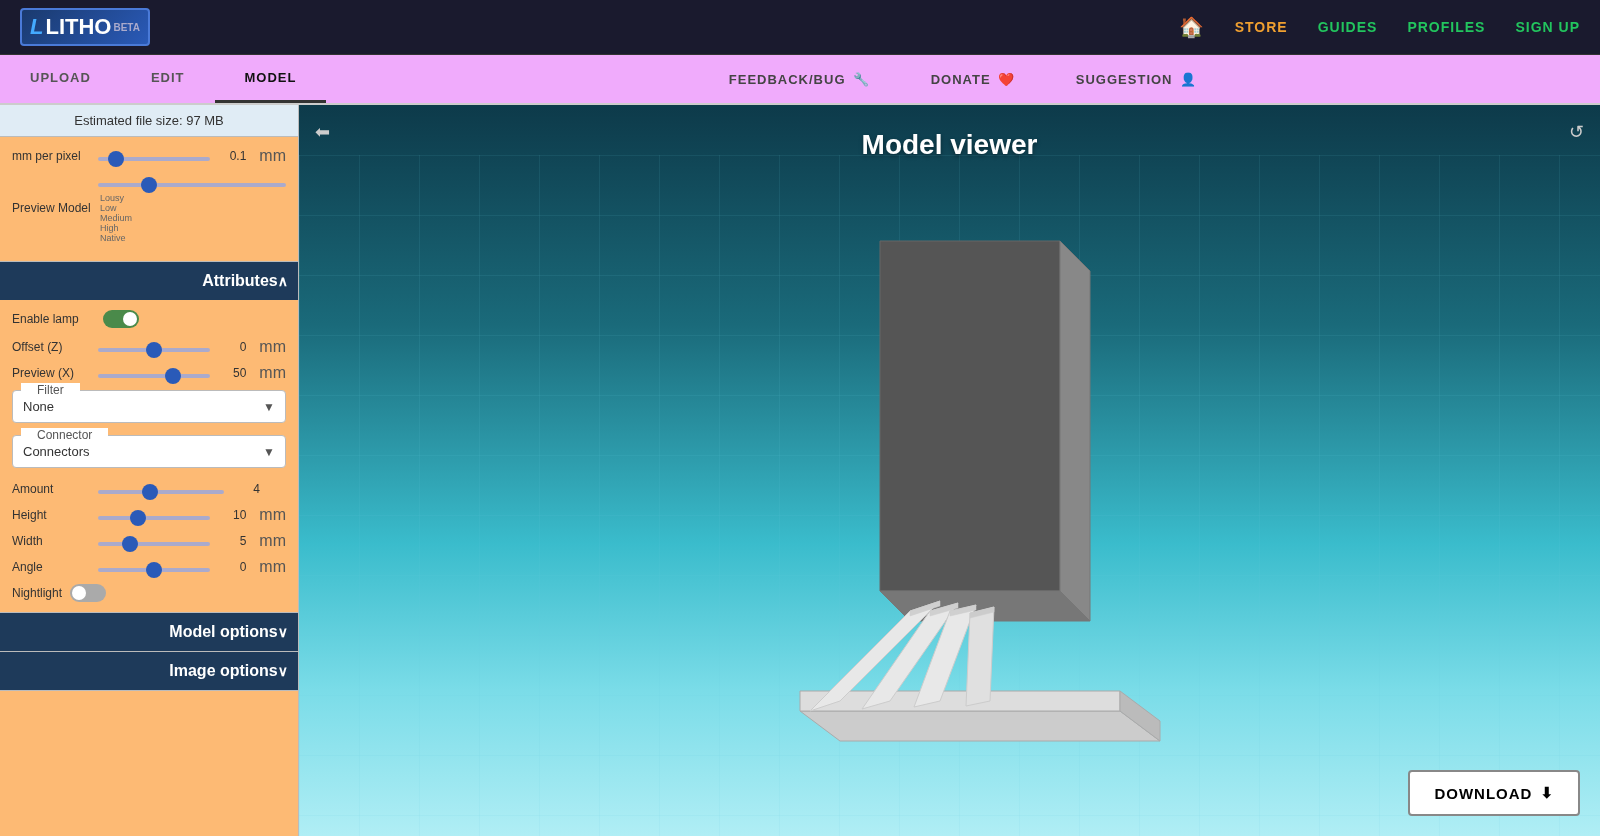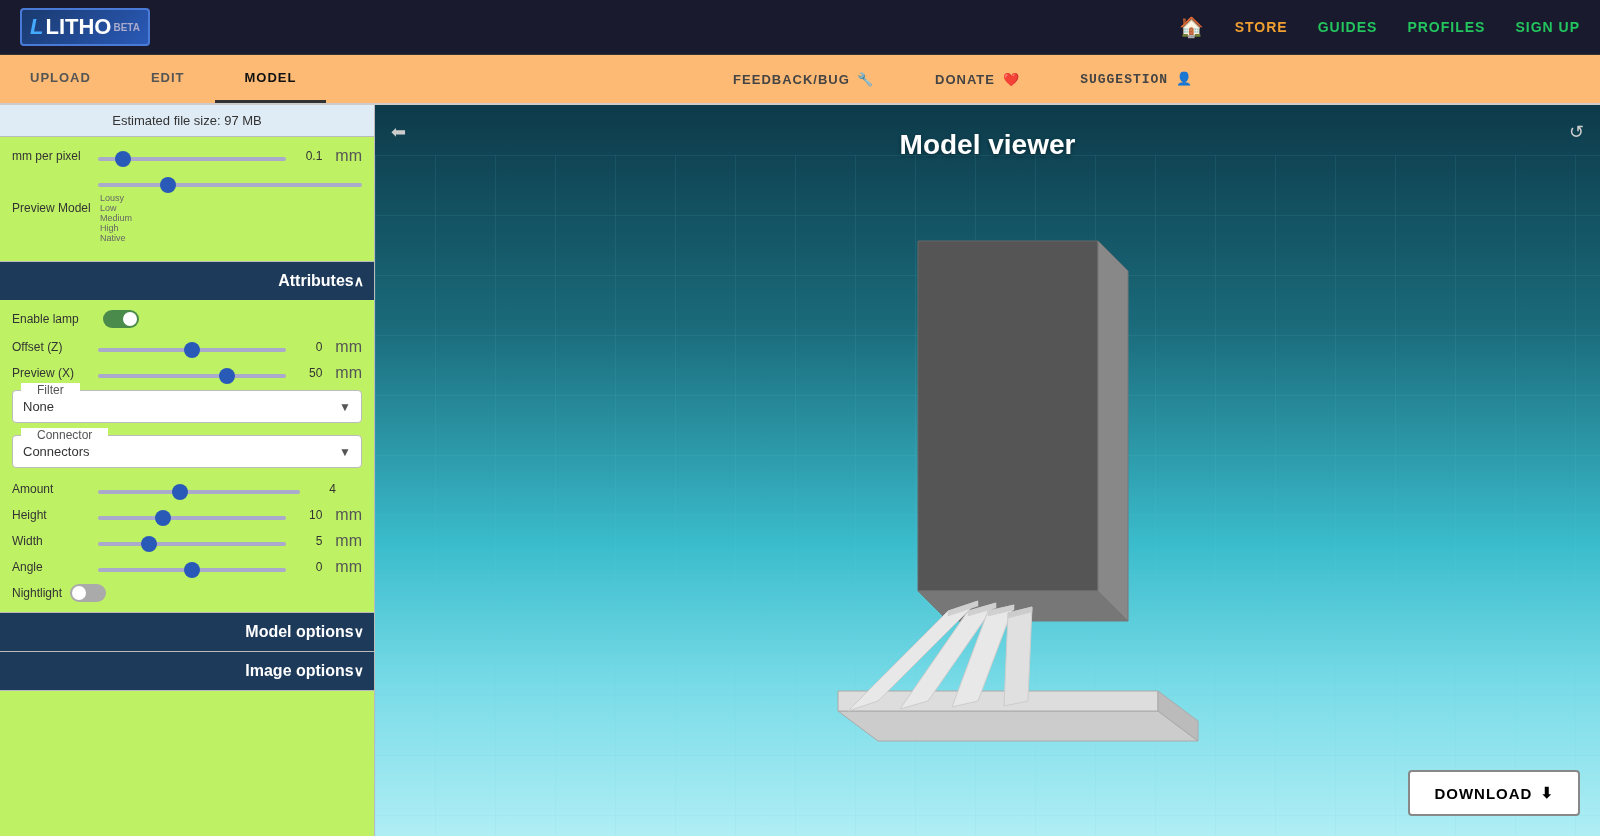--- a/index.html
+++ b/index.html
@@ -47,21 +47,21 @@
       font-size: 14px;
       font-weight: bold;
       letter-spacing: 1px;
       cursor: pointer;
     }
     .nav-link.active { color: #f0a030; }
     .home-icon { font-size: 20px; color: #ccc; cursor: pointer; }
 
     
     .sub-nav {
-      background: #fdba74;
+      background: #f0abfc;
       height: 50px;
       display: flex;
       align-items: center;
       border-bottom: 2px solid #ccc;
     }
     .sub-nav-tab {
       padding: 0 30px;
       height: 100%;
       display: flex;
       align-items: center;
@@ -87,33 +87,32 @@
       display: flex;
       align-items: center;
       gap: 8px;
       font-size: 13px;
       font-weight: bold;
       color: #444;
       letter-spacing: 1px;
       cursor: pointer;
     }
     .sub-nav-right {
-      font-family: Liberation Mono, monospace;
     }
 
     
     .main-content {
       display: flex;
       height: calc(836px - 55px - 50px);
     }
 
     
     .left-panel {
-      width: 375px;
-      background: #bef264;
+      width: 299px;
+      background: #fdba74;
       overflow-y: auto;
       flex-shrink: 0;
       border-right: 1px solid #bbb;
     }
     .file-size-bar {
       background: #e0ecf5;
       padding: 8px 12px;
       font-size: 13px;
       color: #333;
       text-align: center;

